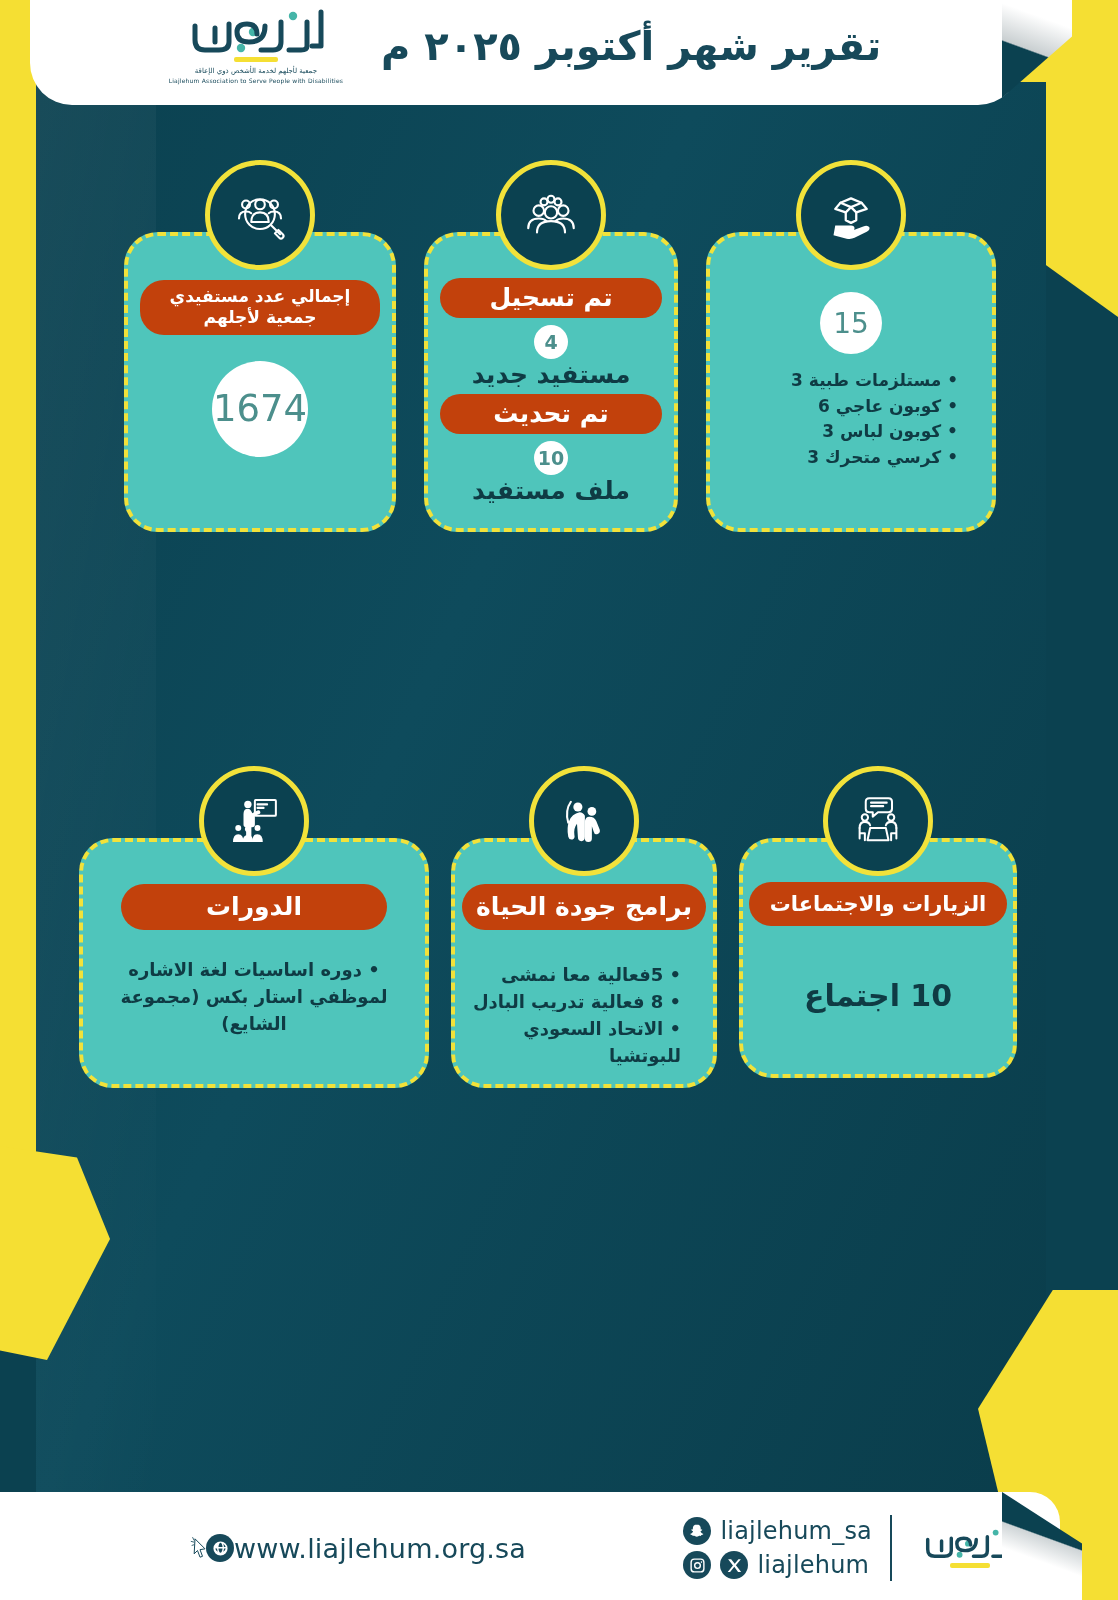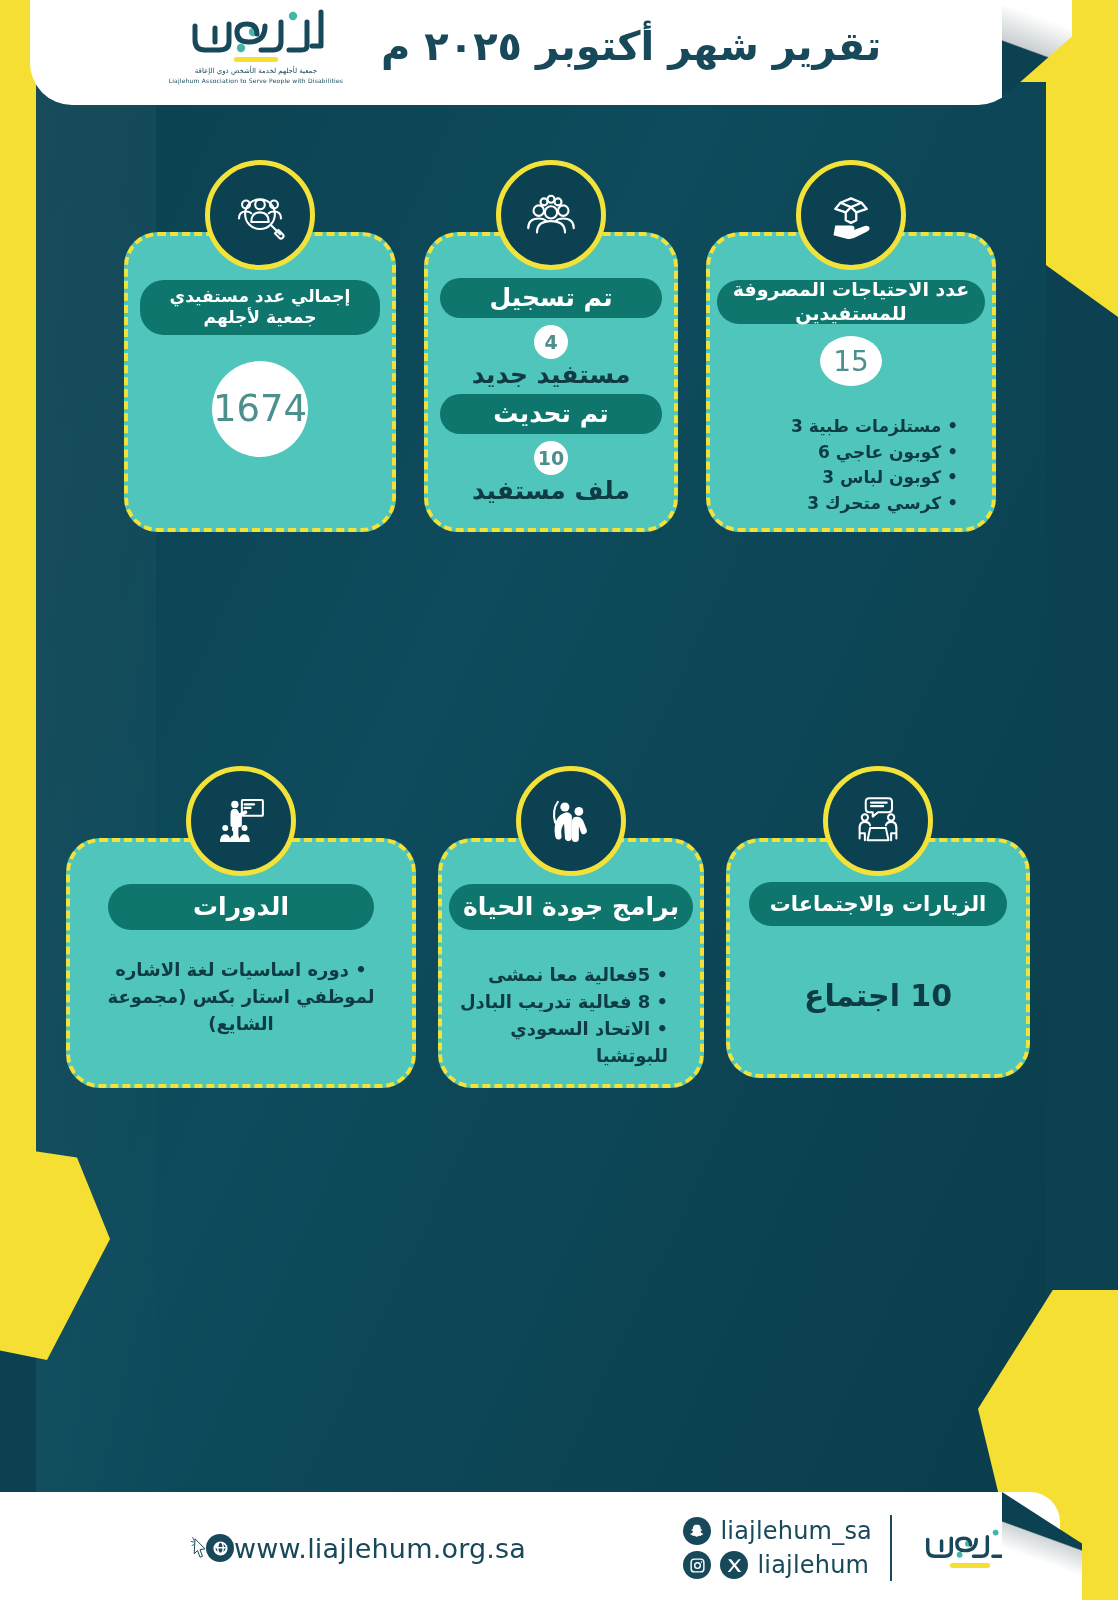--- a/index.html
+++ b/index.html
@@ -81,21 +81,21 @@
     display:flex;flex-direction:column;align-items:center;
   }
   .badge{
     position:absolute;top:-72px;left:50%;transform:translateX(-50%);
     width:100px;height:100px;border-radius:50%;
     background:#0b4150;border:5px solid #f2e23a;
     display:flex;align-items:center;justify-content:center;z-index:4;
   }
   .badge svg{width:56px;height:56px;}
   .pill{
-    background:#0f766e;color:#ffffff;border-radius:24px;
+    background:#c2410c;color:#ffffff;border-radius:24px;
     text-align:center;font-weight:700;line-height:1.25;
     display:flex;align-items:center;justify-content:center;box-sizing:border-box;
   }
   .bignum-circle{
     background:#ffffff;border-radius:50%;display:flex;align-items:center;
     justify-content:center;color:#4c8f8c;font-weight:400;
   }
   .list{
     color:#0f3b44;font-weight:700;text-align:right;direction:rtl;
     line-height:1.5;width:100%;box-sizing:border-box;
@@ -113,33 +113,33 @@
   #card-registration .mini-circle{
     width:34px;height:34px;border-radius:50%;background:#fff;color:#4c8f8c;
     font-size:19px;font-weight:700;display:flex;align-items:center;justify-content:center;
     margin:7px 0 1px;
   }
   #card-registration .sub-label{font-size:25px;margin-bottom:5px;}
 
   #card-needs{width:290px;height:300px;padding:44px 16px 12px;}
   #card-needs .pill{width:268px;height:44px;font-size:19px;}
   #card-needs .bignum-circle{width:62px;height:62px;font-size:28px;margin-top:12px;}
-  #card-needs .list{font-size:17px;margin-top:28px;padding-right:18px;}
+  #card-needs .list{font-size:17px;margin-top:14px;padding-right:18px;}
 
   #card-courses{width:350px;height:250px;padding:42px 16px 12px;}
   #card-courses .pill{width:266px;height:46px;font-size:25px;}
   #card-courses .list{font-size:18px;margin-top:26px;text-align:center;padding:0 8px;}
   #card-courses .list div{white-space:normal;}
 
   #card-quality{width:266px;height:250px;padding:42px 16px 12px;}
   #card-quality .pill{width:244px;height:46px;font-size:25px;}
   #card-quality .list{font-size:18px;margin-top:31px;padding-right:16px;}
   #card-quality .list div{white-space:normal;}
 
-  #card-visits{width:304px;height:240px;padding:40px 24px 12px;}
+  #card-visits{width:278px;height:240px;padding:40px 24px 12px;}
   #card-visits .pill{width:258px;height:44px;font-size:21px;}
   #card-visits .big-text{
     color:#0f3b44;font-weight:700;font-size:30px;margin-top:52px;direction:rtl;
   }
 
   
   .footer{
     position:absolute;left:0;top:1492px;width:1060px;height:112px;
     background:#ffffff;border-radius:0 30px 0 0;
     display:flex;align-items:center;box-sizing:border-box;padding:0 30px 0 40px;
@@ -209,21 +209,20 @@
           <g fill="none" stroke="#ffffff" stroke-width="2.6" stroke-linejoin="round" stroke-linecap="round">
             <path d="M20 18 L32 13 L44 18 L32 23 Z"></path>
             <path d="M20 18 L14 25 L26 29 L32 23"></path>
             <path d="M44 18 L50 25 L38 29 L32 23"></path>
             <path d="M26 29 L26 38 L32 41 L38 38 L38 29"></path>
           </g>
           <path d="M14 44 L26 44 L32 44 Q36 44 36 47 Q36 50 32 50 L24 50 L33 50 L46 45 Q51 43 53 46 Q54 49 50 51 L36 58 Q32 60 27 59 L12 55 Z" fill="#ffffff"></path>
         </svg>
       </div>
       <div class="card" id="card-needs">
-        <div class="pill">عدد الاحتياجات المصروفة للمستفيدين</div>
         <div class="bignum-circle">15</div>
         <div class="list">
           <div>• مستلزمات طبية  3</div>
           <div>• كوبون عاجي  6</div>
           <div>• كوبون لباس 3</div>
           <div>• كرسي متحرك  3</div>
         </div>
       </div>
     </div>
 

